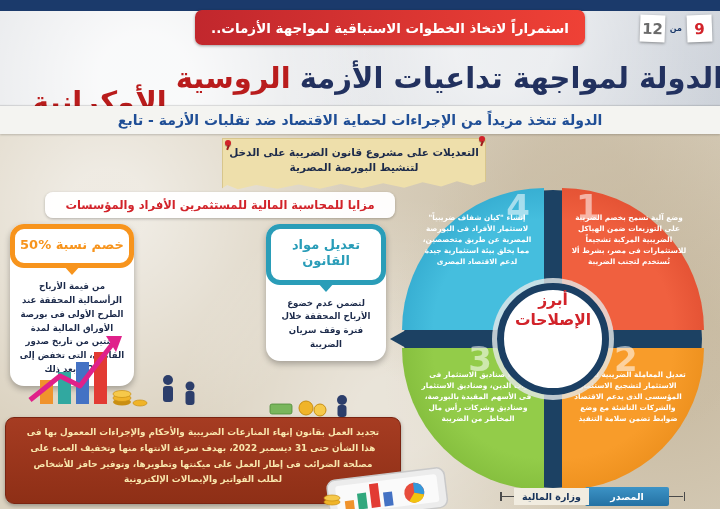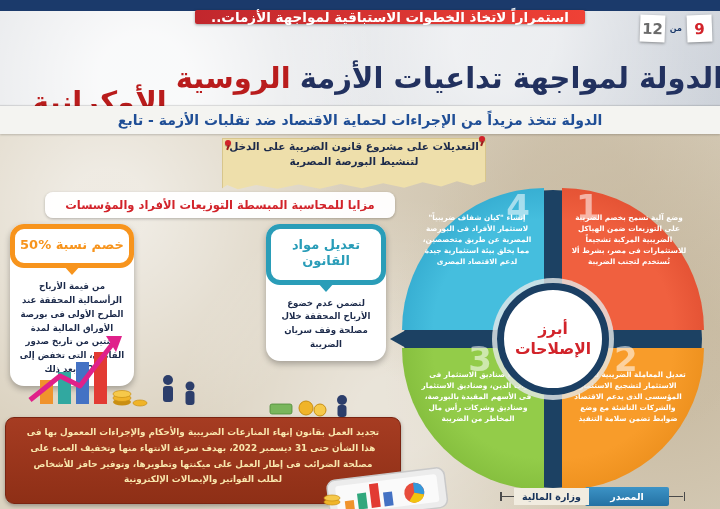--- a/index.html
+++ b/index.html
@@ -24,25 +24,25 @@
       radial-gradient(circle at 15% 20%, rgba(255,255,255,.55) 0 6%, transparent 35%),
       radial-gradient(circle at 80% 15%, rgba(193,178,152,.5) 0 8%, transparent 40%),
       radial-gradient(circle at 55% 75%, rgba(255,255,255,.4) 0 8%, transparent 45%),
       radial-gradient(circle at 92% 60%, rgba(187,170,140,.5) 0 9%, transparent 40%),
       #dbd2c0;
   }
   .top-strip { position:absolute; left:0; top:0; width:720px; height:11px; background:#1b3a6b; }
 
   
   .red-banner {
-    position:absolute; left:195px; top:10px; width:390px; height:14px;
+    position:absolute; left:195px; top:10px; width:390px; height:35px;
     background:linear-gradient(90deg,#c1272d,#ef4136);
     color:#fff; font-weight:bold; font-size:13.5px;
     display:flex; align-items:center; justify-content:center;
-    border-radius:2px; box-shadow:0 1px 3px rgba(0,0,0,.35);
+    border-radius:7px; box-shadow:0 1px 3px rgba(0,0,0,.35);
   }
   .pages { position:absolute; left:610px; top:13px; width:102px; height:30px;
     display:flex; flex-direction:row; align-items:center; justify-content:flex-start; gap:5px; direction:rtl; }
   .page-card { width:25px; height:27px; background:#fff; box-shadow:0 1px 3px rgba(0,0,0,.4);
     display:flex; align-items:center; justify-content:center; font-weight:bold; font-size:15px; }
   .page-current { color:#d2232a; transform:rotate(-2deg); }
   .page-total { color:#6b6b6b; transform:rotate(2deg); }
   .page-of { font-size:8px; color:#1b3a6b; font-weight:bold; }
 
   .logo { position:absolute; left:18px; top:12px; width:92px; height:100px; }
@@ -66,21 +66,21 @@
   .subtitle-band {
     position:absolute; left:0; top:106px; width:720px; height:28px;
     background:#f4f4f1; box-shadow:0 1px 2px rgba(0,0,0,.2), 0 -1px 1px rgba(0,0,0,.1);
     display:flex; align-items:center; justify-content:center;
     color:#1f4e96; font-weight:bold; font-size:14px;
   }
 
   
   .note {
     position:absolute; left:222px; top:138px; width:264px; height:54px;
-    background:#eedfab; border:1px solid #d8c68c; padding-top:0;
+    background:#eedfab; border:1px solid #d8c68c; padding-top:6px;
     text-align:center; color:#1c2a4a; font-weight:bold; font-size:10.5px; line-height:1.45;
     clip-path:polygon(0 0,100% 0,100% 80%,95% 88%,89% 80%,83% 90%,76% 82%,69% 92%,61% 84%,53% 93%,45% 85%,37% 94%,29% 86%,21% 94%,13% 87%,6% 95%,2% 87%,0 93%);
     box-shadow:0 2px 3px rgba(0,0,0,.25);
   }
   .pin { position:absolute; width:6px; height:6px; border-radius:50%; background:#d2232a; box-shadow:0 1px 1px rgba(0,0,0,.4); }
   .pin::after { content:""; position:absolute; left:2px; top:5px; width:1.5px; height:5px; background:#9e1b1b; transform:rotate(20deg); }
   .pin-left { left:225px; top:140px; } .pin-right { left:479px; top:136px; }
 
   
   .benefits-label {
@@ -108,21 +108,21 @@
     font-size:7.3px; line-height:1.5; text-align:center; direction:rtl; }
   .q4 { left:0;   top:0;   border-radius:142px 0 0 0; background:radial-gradient(circle at 100% 100%, #45bede 0 55%, #1f93bd 100%); padding:25px 8px 8px 16px; }
   .q1 { left:160px; top:0; border-radius:0 142px 0 0; background:radial-gradient(circle at 0% 100%, #f0603f 0 55%, #d03c22 100%); padding:25px 16px 8px 8px; }
   .q3 { left:0;  top:160px; border-radius:0 0 0 142px; background:radial-gradient(circle at 100% 0%, #93cc49 0 55%, #6fa92c 100%); padding:22px 8px 8px 18px; }
   .q2 { left:160px; top:160px; border-radius:0 0 142px 0; background:radial-gradient(circle at 0% 0%, #f89c2a 0 55%, #dd7f0c 100%); padding:22px 18px 8px 8px; }
   .quad-num { position:absolute; font-size:34px; font-weight:bold; color:rgba(255,255,255,.55); line-height:1; }
   .q4 .quad-num { right:14px; top:2px; } .q1 .quad-num { left:14px; top:2px; }
   .q3 .quad-num { right:52px; top:-6px; } .q2 .quad-num { left:52px; top:-6px; }
   .hub { position:absolute; left:95px; top:95px; width:112px; height:112px; border-radius:50%;
     background:#fff; border:7px solid #1b3f63; box-shadow:0 0 0 5px rgba(230,232,232,.8);
-    display:flex; align-items:center; justify-content:center; text-align:center;
+    display:flex; justify-content:center; text-align:center;
     color:#d2232a; font-weight:bold; font-size:15.5px; line-height:1.3; }
   .hub span { display:block; width:78px; }
 
   
   .footer-box {
     position:absolute; left:5px; top:417px; width:396px; height:87px;
     background:linear-gradient(#a63c22,#8e2f16); border:1px solid #7a2512; border-radius:9px;
     color:#f9e7ad; font-weight:bold; font-size:8.8px; line-height:1.8; text-align:center;
     padding:7px 20px; box-shadow:0 2px 4px rgba(0,0,0,.3);
   }
@@ -170,37 +170,37 @@
     <span>الدولة تتخذ مزيداً من الإجراءات لحماية الاقتصاد ضد تقلبات الأزمة - تابع</span>
   </div>
 
   <div class="note">
     <div>التعديلات على مشروع قانون الضريبة على الدخل</div>
     <div>لتنشيط البورصة المصرية</div>
   </div>
   <div class="pin pin-left"></div>
   <div class="pin pin-right"></div>
 
-  <div class="benefits-label">مزايا للمحاسبة المبسطة التوزيعات الأفراد والمؤسسات</div>
+  <div class="benefits-label">مزايا للمحاسبة المالية للمستثمرين الأفراد والمؤسسات</div>
 
   <div class="card card-orange">
     <div class="card-frame">
       <div class="card-title">خصم نسبة %50</div>
     </div>
     <div class="card-chevron"></div>
     <div class="card-body">من قيمة الأرباح الرأسمالية المحققة عند الطرح الأولى فى بورصة الأوراق المالية لمدة سنتين من تاريخ صدور القانون، التى تخفض إلى 25% بعد ذلك</div>
   </div>
 
 
   <div class="card card-teal">
     <div class="card-frame">
       <div class="card-title">تعديل مواد القانون</div>
     </div>
     <div class="card-chevron"></div>
-    <div class="card-body">لتضمن عدم خضوع الأرباح المحققة خلال مصلحة وقف سريان الضريبة</div>
+    <div class="card-body">لتضمن عدم خضوع الأرباح المحققة خلال فترة وقف سريان الضريبة</div>
   </div>
 
   <div class="diagram">
     <div class="diagram-ring"></div>
     <div class="band-tail"></div>
 
     <div class="quad q4">
       <span class="quad-num">4</span>
       <span>إنشاء "كيان شفاف ضريبياً" لاستثمار الأفراد فى البورصة المصرية عن طريق متخصصين، مما يخلق بيئة استثمارية جيدة لدعم الاقتصاد المصرى</span>
     </div>

